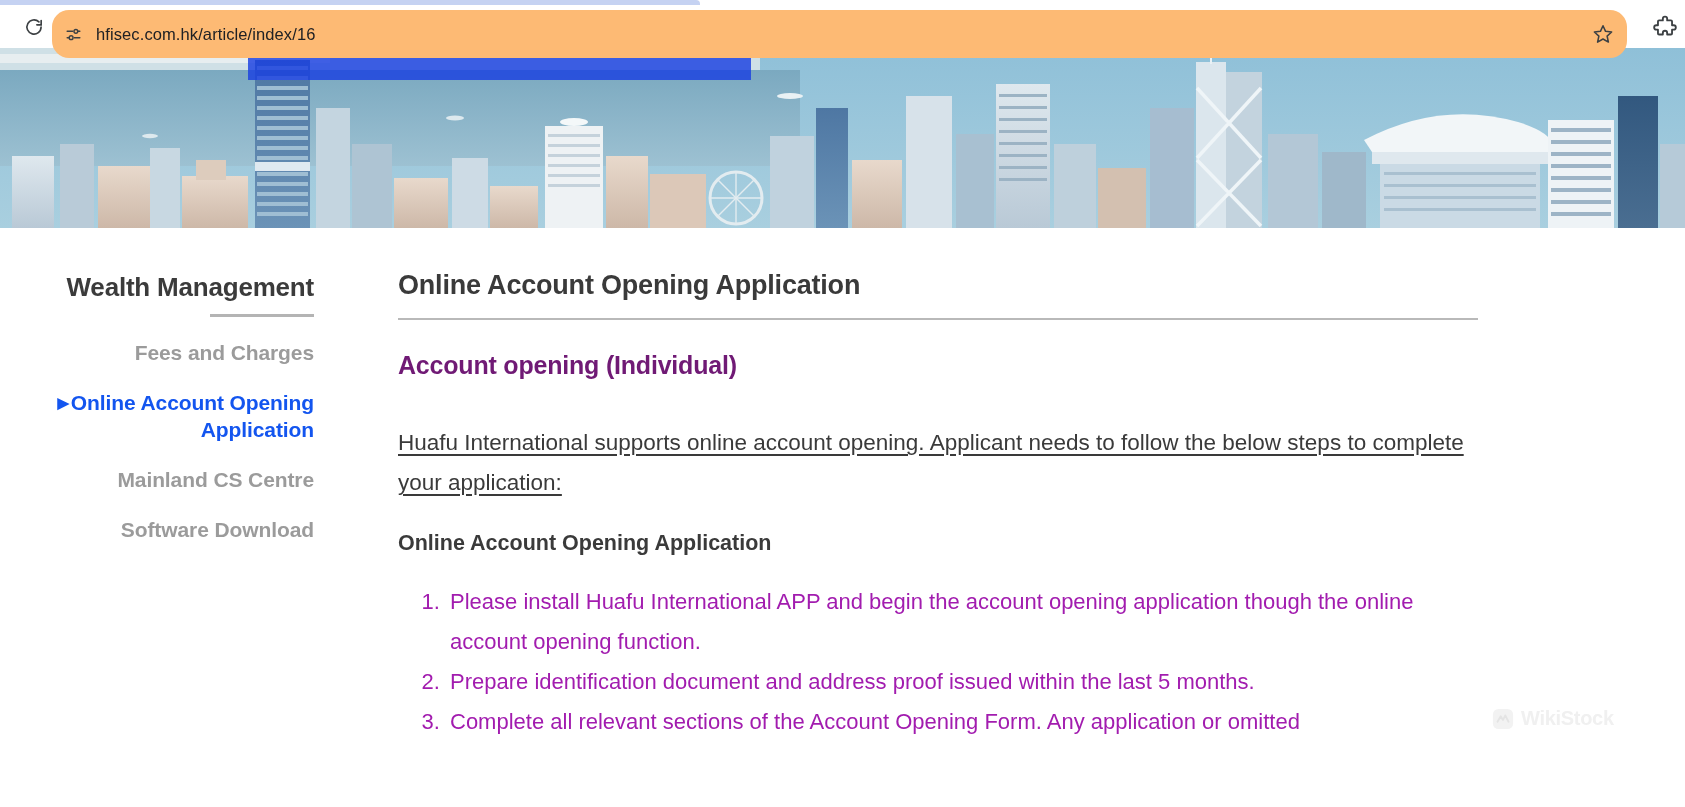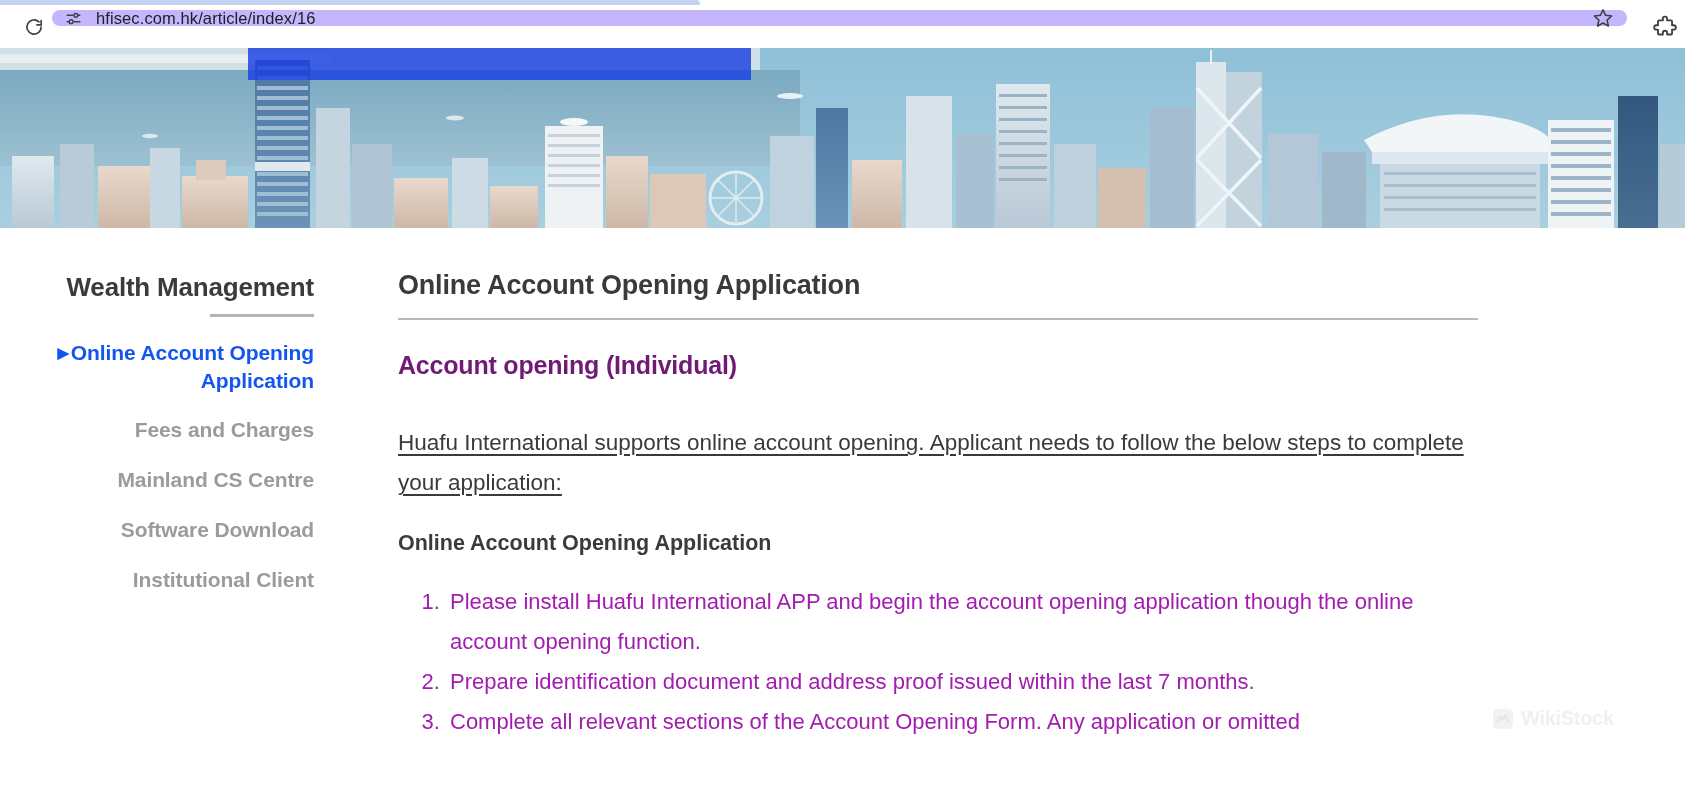--- a/index.html
+++ b/index.html
@@ -58,22 +58,22 @@
     margin-left: 20px;
     display: flex; align-items: center; justify-content: center;
     border-radius: 50%;
     flex: 0 0 auto;
   }
   #omnibox {
     position: absolute;
     left: 52px;
     top: 5px;
     width: 1575px;
-    height: 16px;
-    background: #c4b5fd;
+    height: 48px;
+    background: #fdba74;
     border-radius: 17px;
     display: flex;
     align-items: center;
     padding: 0 6px 0 8px;
   }
   #site-info-button {
     width: 26px; height: 26px;
     border-radius: 50%;
     display: flex; align-items: center; justify-content: center;
     flex: 0 0 auto;
@@ -442,54 +442,51 @@
 
   <div id="hero-selection-overlay"></div>
 </div>
 
 <div id="page-content">
 
   <nav id="sidebar">
     <div id="sidebar-title">Wealth Management</div>
     <div id="sidebar-divider"></div>
 
+    <div class="sidebar-item">
+      <span>Fees and Charges</span>
+    </div>
+
     <div class="sidebar-item active">
       <span class="marker">▶</span><span>Online Account Opening Application</span>
     </div>
 
     <div class="sidebar-item">
-      <span>Fees and Charges</span>
-    </div>
-
-    <div class="sidebar-item">
       <span>Mainland CS Centre</span>
     </div>
 
     <div class="sidebar-item">
       <span>Software Download</span>
     </div>
 
-    <div class="sidebar-item">
-      <span>Institutional Client</span>
-    </div>
   </nav>
 
   <article id="article">
     <h1 id="article-title">Online Account Opening Application</h1>
     <div id="article-title-rule"></div>
 
     <h2 id="article-subtitle">Account opening (Individual)</h2>
 
     <p id="article-intro">Huafu International supports online account opening. Applicant needs to follow the below steps to complete your application:</p>
 
     <h3 id="article-section-heading">Online Account Opening Application</h3>
 
     <ol id="article-list">
       <li>Please install Huafu International APP and begin the account opening application though the online account opening function.</li>
-      <li>Prepare identification document and address proof issued within the last 7 months.</li>
+      <li>Prepare identification document and address proof issued within the last 5 months.</li>
       <li>Complete all relevant sections of the Account Opening Form. Any application or omitted</li>
     </ol>
   </article>
 
 </div>
 
 <div id="watermark">
   <svg width="22" height="22" viewBox="0 0 24 24">
     <rect x="1" y="1" width="22" height="22" rx="6" fill="#f2f2f2"></rect>
     <path d="M6 15 L9.5 9 L12 13 L14.5 8 L18 15" fill="none" stroke="#e4e4e4" stroke-width="2" stroke-linejoin="round" stroke-linecap="round"></path>

